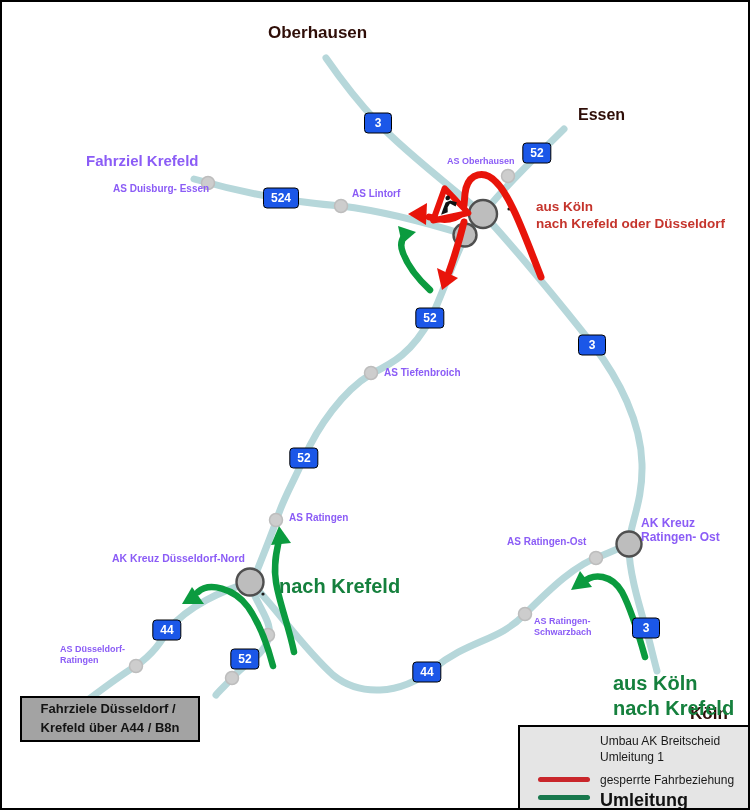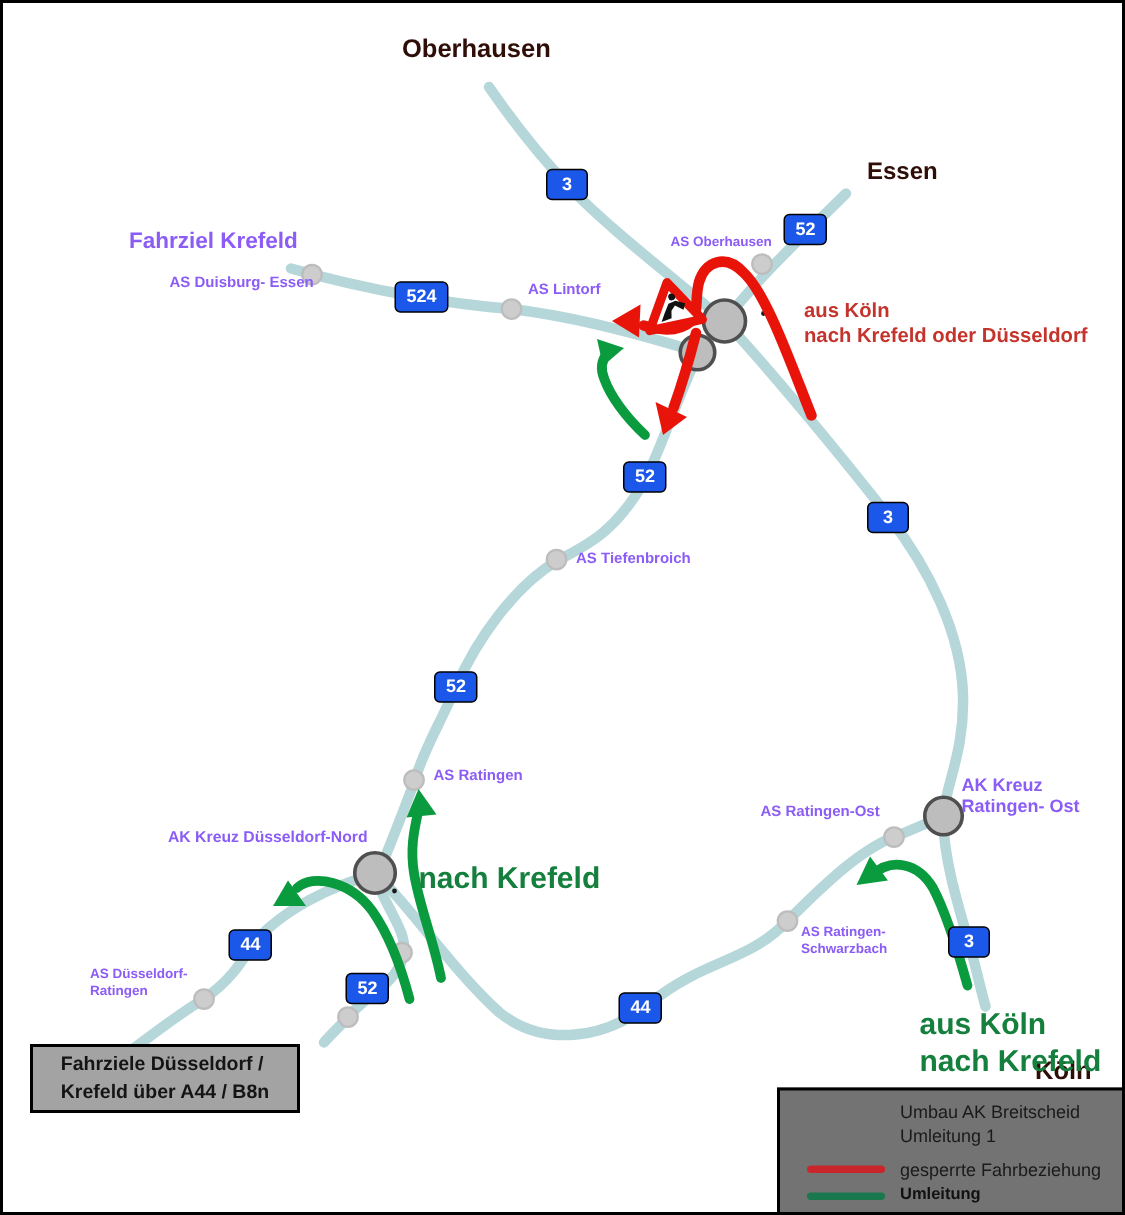--- a/index.html
+++ b/index.html
@@ -24,28 +24,28 @@
   }
   .info-box{
     position:absolute;left:18px;top:694px;width:176px;height:42px;
     border:2px solid #000;background:#a3a3a3;z-index:7;
     display:flex;align-items:center;justify-content:center;
     font-size:13px;font-weight:bold;
     line-height:1.45;white-space:pre-line;color:#141414;
   }
   .legend{
     position:absolute;left:516px;top:723px;width:228px;height:81px;
-    border:2px solid #000;background:#737373;z-index:7;font-size:12px;color:#1a1a1a;
+    border:2px solid #000;background:#e5e5e5;z-index:7;font-size:12px;color:#1a1a1a;
   }
   .legend-title{position:absolute;left:80px;top:7px;line-height:1.3;white-space:pre-line;}
   .legend-swatch{position:absolute;left:18px;width:52px;height:5px;border-radius:3px;}
   .legend-swatch.red{top:50px;background:#c9262b;}
   .legend-swatch.green{top:68px;background:#19784e;}
   .legend-label-red{position:absolute;left:80px;top:46px;}
-  .legend-label-green{position:absolute;left:80px;top:63px;font-weight:bold;font-size:11px;color:#111;}
+  .legend-label-green{position:absolute;left:80px;top:63px;font-weight:bold;font-size:18px;color:#111;}
 </style>
 </head>
 <body>
 
 <div class="canvas">
 
   <svg width="750" height="810" viewBox="0 0 750 810">
 
     <g stroke="#b6d7da" stroke-width="7" fill="none" stroke-linecap="round" stroke-linejoin="round">
       <path d="M 324,56 C 342,82 358,102 376,121 C 402,149 448,184 481,212"></path>

